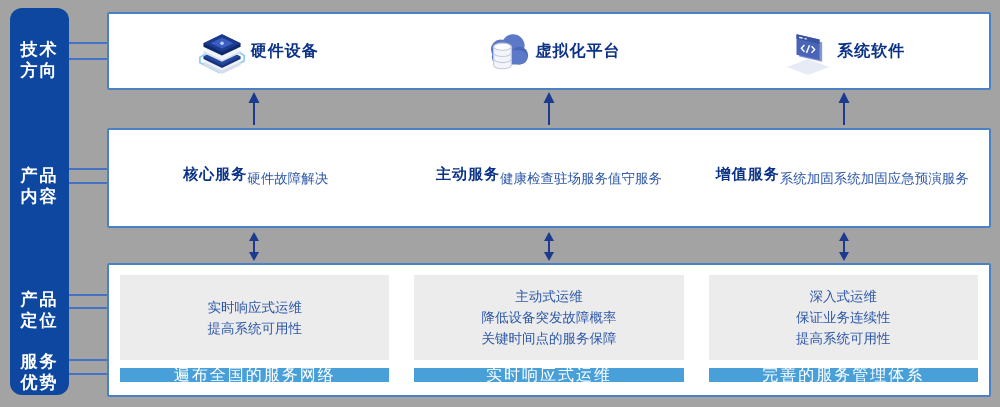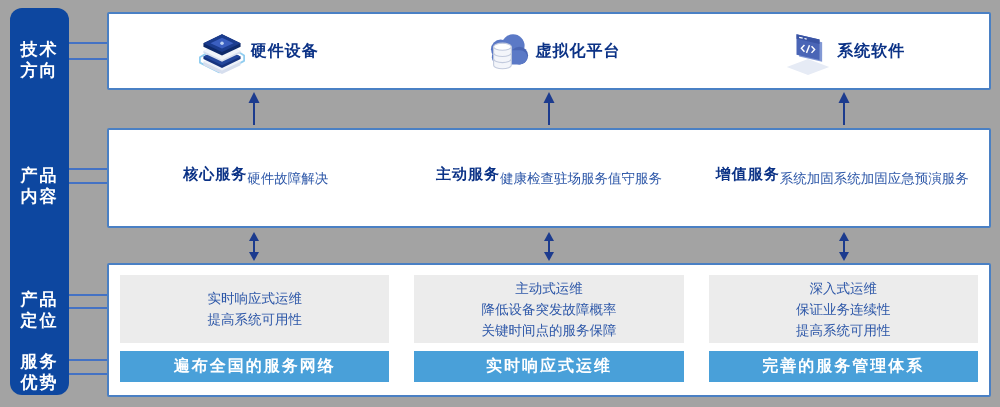--- a/index.html
+++ b/index.html
@@ -38,21 +38,21 @@
   .mcol { flex:1; display:flex; flex-direction:row; align-items:center; justify-content:center; }
   .mtitle { font-size:15px; font-weight:bold; color:#0b3286; letter-spacing:1px; margin-bottom:7px; }
   .mline { font-size:13.5px; color:#2d57a8; line-height:19px; }
 
   
   .bottom-box { top:263px; height:134px; display:flex; gap:25px; padding:10px 11px 13px; }
   .bcol { flex:1; display:flex; flex-direction:column; min-width:0; }
   .bpanel { background:#ececec; flex:1; display:flex; flex-direction:column;
             align-items:center; justify-content:center; }
   .bline { font-size:13.5px; color:#2d57a8; line-height:21px; }
-  .bbar { margin-top:8px; height:31px; background:#49a0d9; color:#ffffff; font-weight:bold;
+  .bbar { margin-top:8px; height:14px; background:#49a0d9; color:#ffffff; font-weight:normal;
           font-size:16px; letter-spacing:2px; display:flex; align-items:center; justify-content:center; }
 </style>
 </head>
 <body>
 
 <div class="canvas">
 
   <aside class="sidebar">
     <div class="side-label" style="top:31px">
       <span>技术</span>

